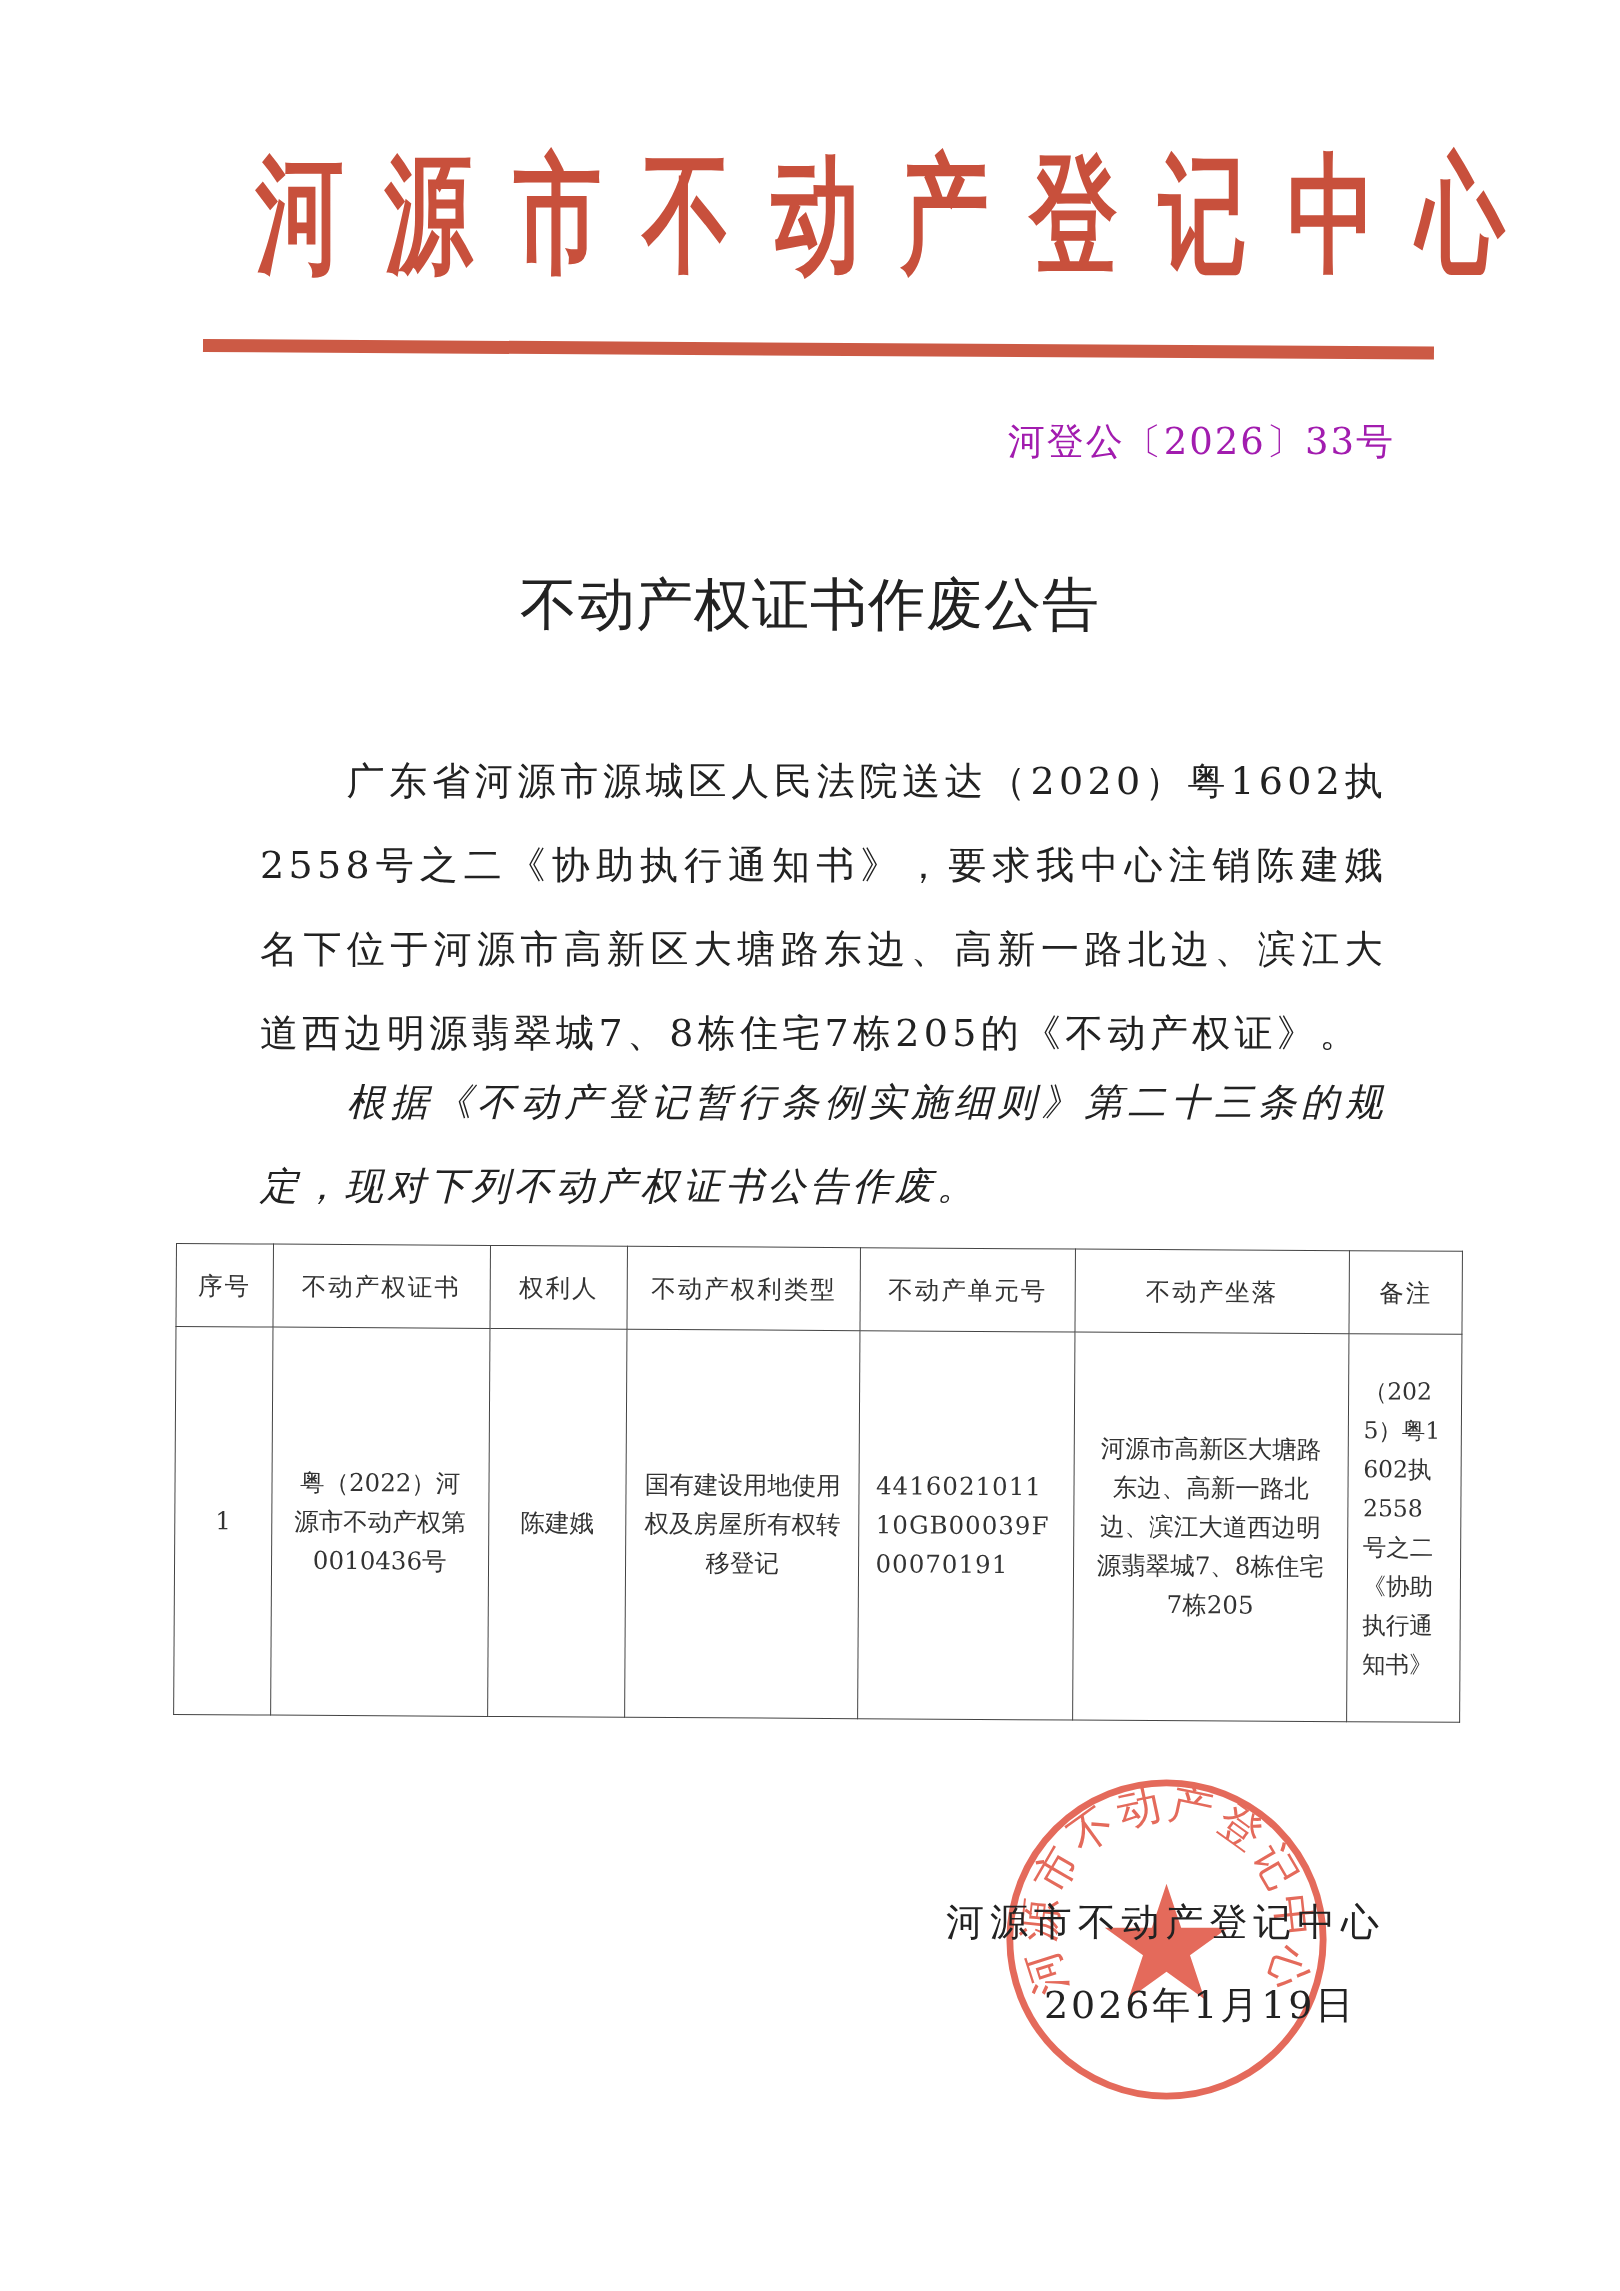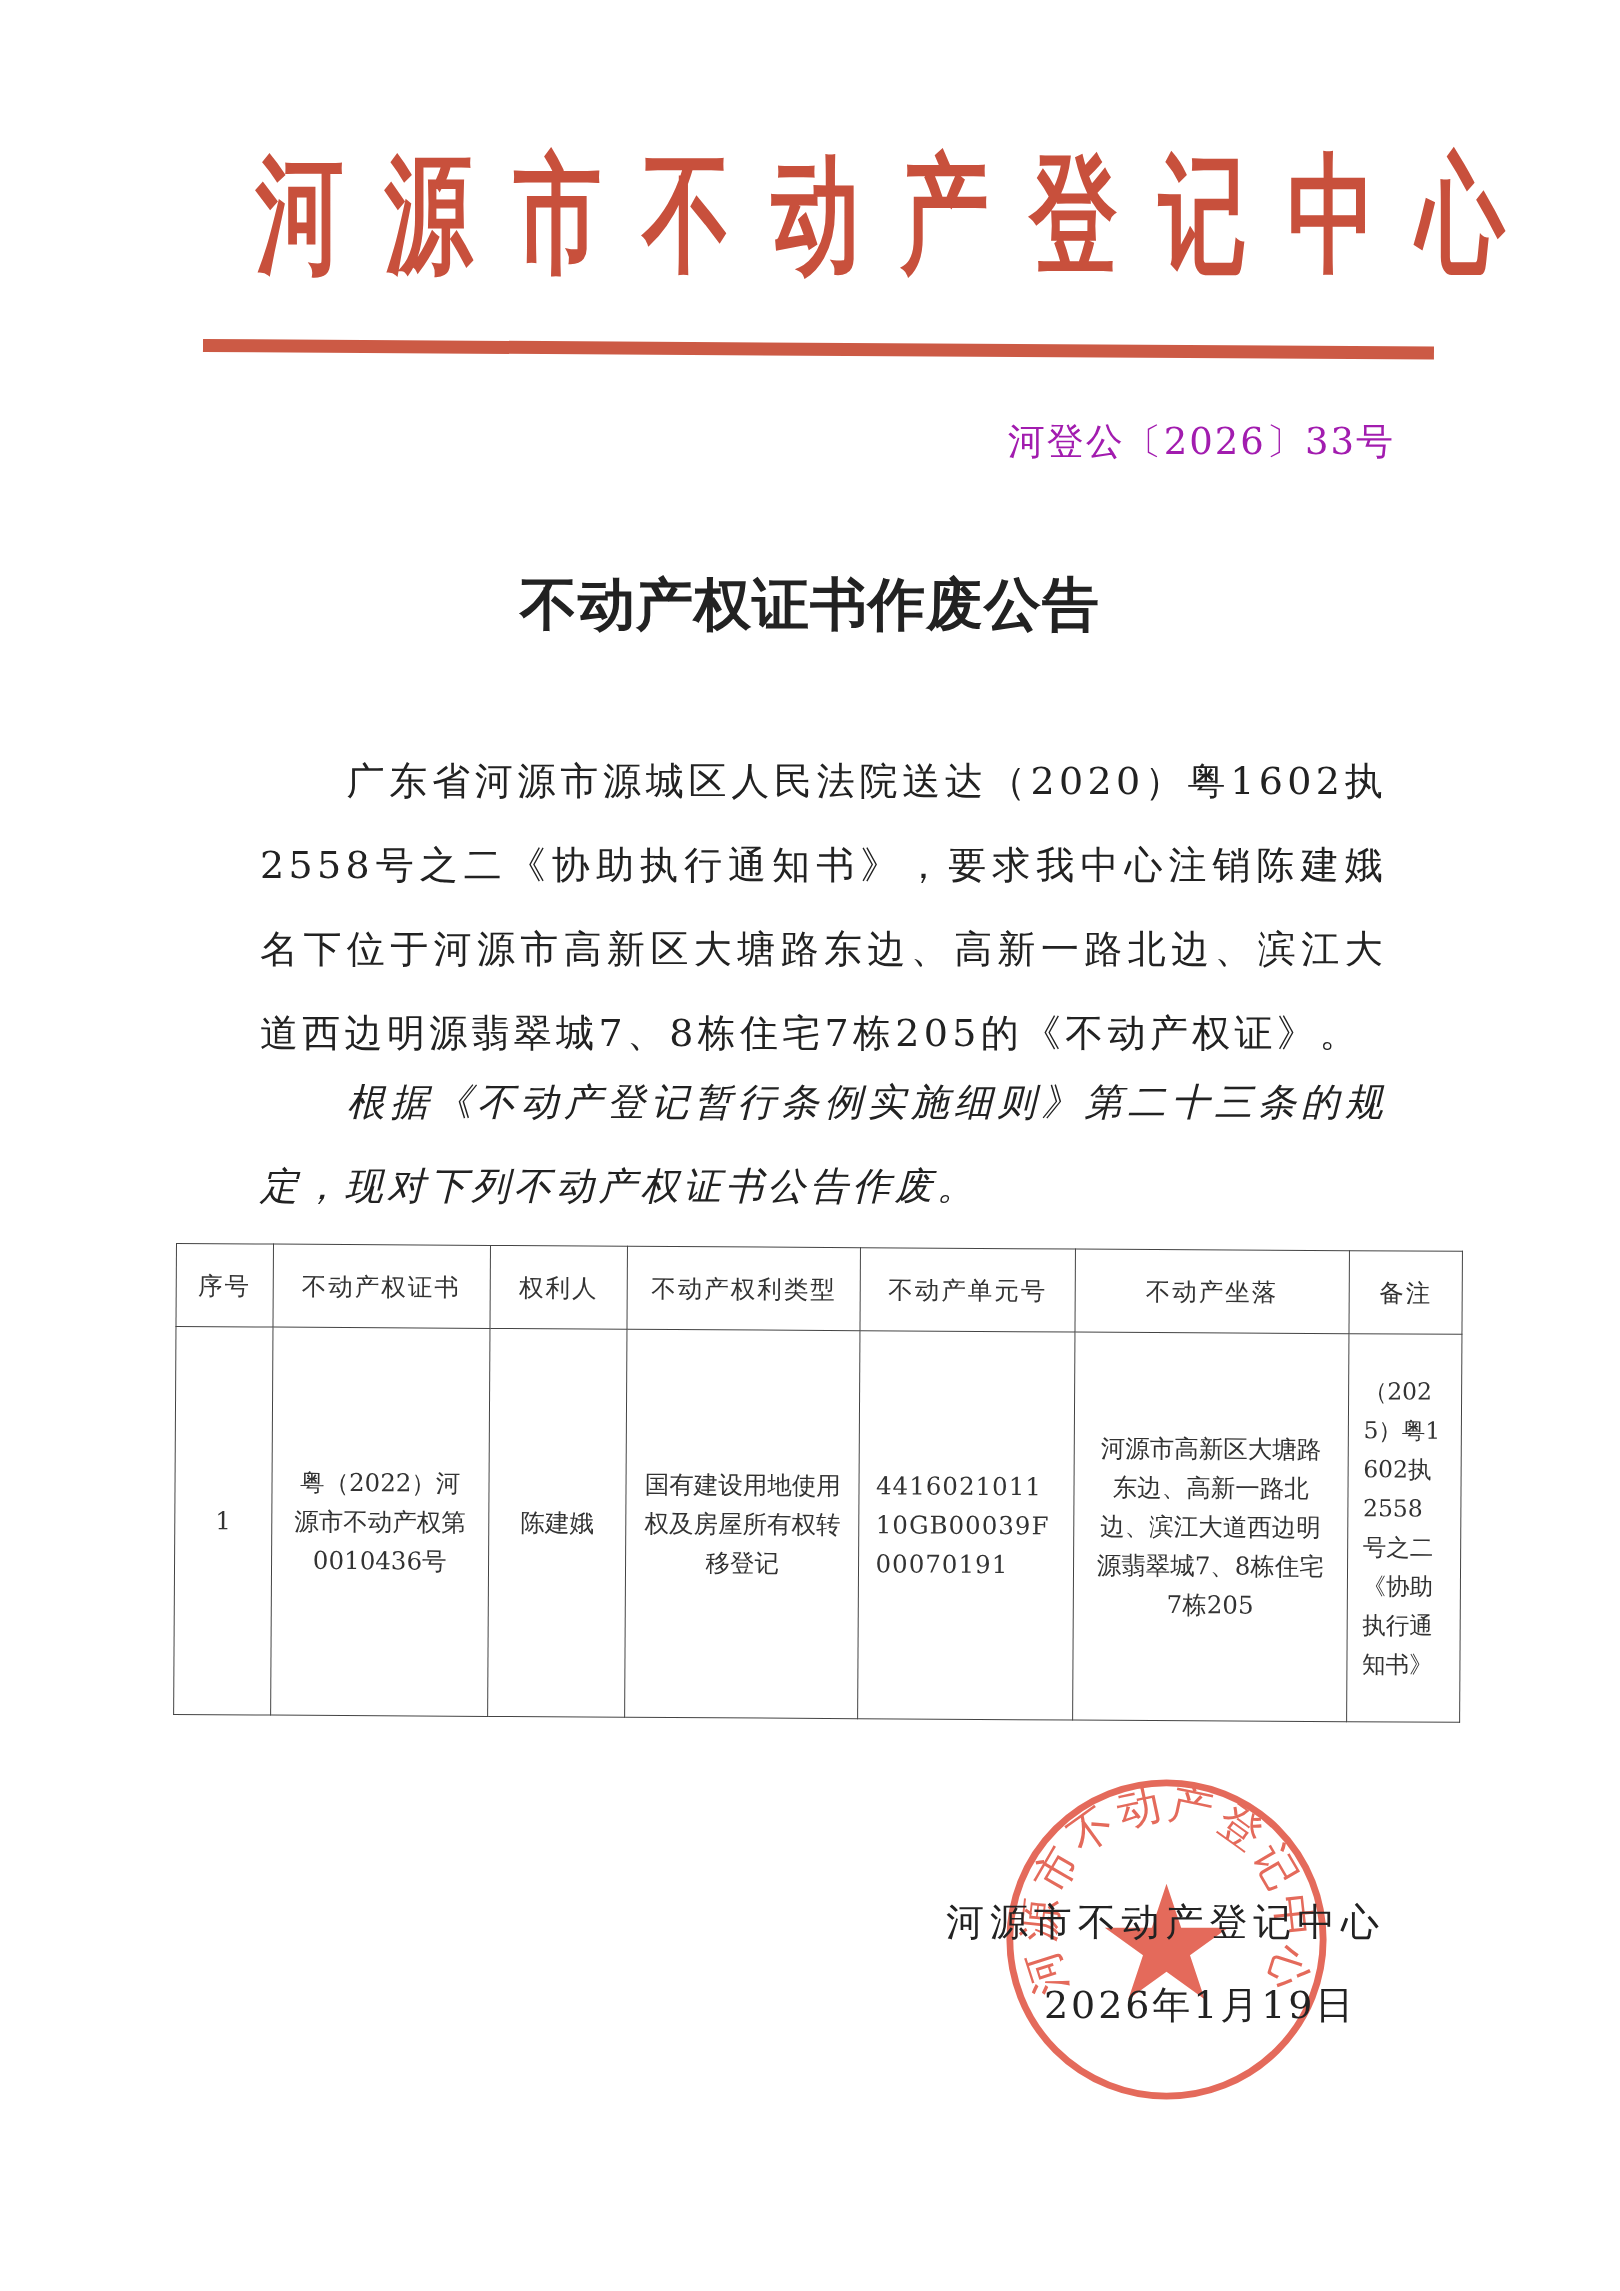--- a/index.html
+++ b/index.html
@@ -11,21 +11,21 @@
   .letterhead { left: 235px; top: 132px; width: 1176px; height: 162px;
     display: flex; justify-content: space-between; align-items: center;
     color: #c8503c; font-family: "DejaVu Serif", serif; font-weight: bold;
     font-size: 129px; line-height: 147px; }
   .letterhead span { display: inline-block; transform: scaleX(0.68); transform-origin: center; }
   .red-rule { left: 203px; top: 339px; width: 1231px; height: 12.7px; background: #cc5a45;
     transform: rotate(0.35deg); transform-origin: left center; }
 
   .docno { right: 225px; top: 417px; font-size: 37px; letter-spacing: 2px; color: #a21caf; }
 
-  .title { left: 0; right: 0; top: 567px; text-align: center; font-size: 57px; font-weight: bold;
+  .title { left: 0; right: 0; top: 567px; text-align: center; font-size: 57px; font-weight: normal;
     color: #222; letter-spacing: 1px; font-family: "DejaVu Serif", serif; }
 
   .para { left: 260px; width: 1127px; font-size: 38px; line-height: 84px; color: #222;
     text-align: justify; text-align-last: left; letter-spacing: 4.3px; }
   .para .indent { display: inline-block; width: 86px; }
   .p1 { top: 739px; }
   .p2 { top: 1060px; font-style: italic; }
 
   
   .tbl { left: 176px; top: 1243px; border-collapse: collapse; transform: rotate(0.35deg);

